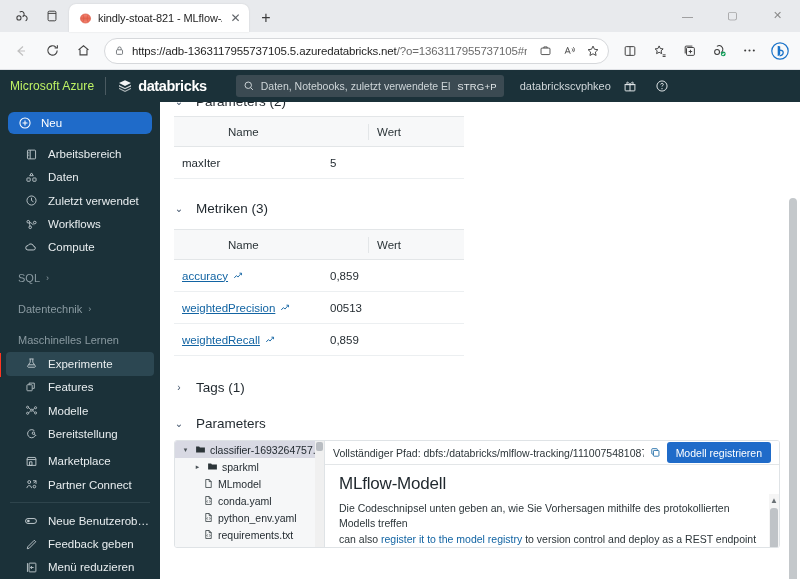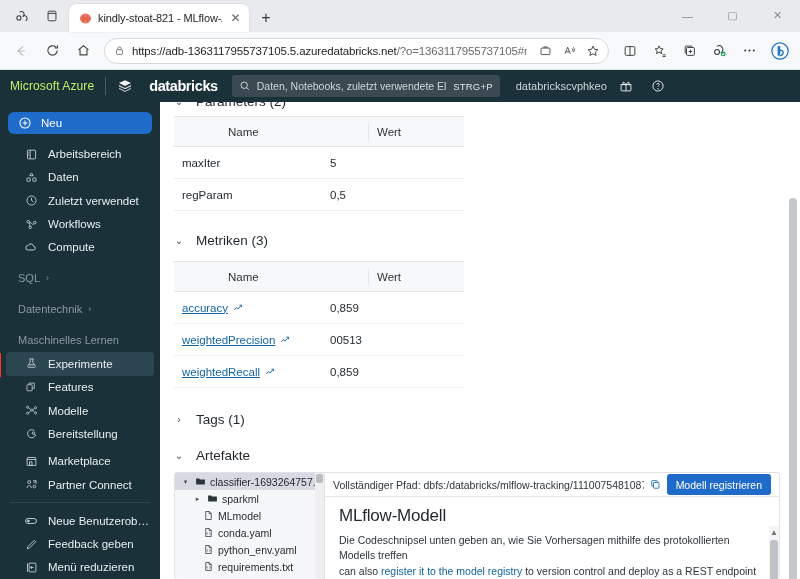--- a/index.html
+++ b/index.html
@@ -71,21 +71,21 @@
   .tb-r-ic { width: 29px; height: 28px; display:flex; align-items:center; justify-content:center;
      color: #3b3b3b; border-radius: 4px; position: relative; }
 
   
   .db-header {
     height: 32px; background: #1b3139; display: flex; align-items: center;
     padding: 0 10px; gap: 0; flex: 0 0 32px; color: #fff;
   }
   .az-brand { font-size: 12px; color: #bef264; letter-spacing: .1px; padding-right: 11px; font-weight: 400;}
   .hdr-sep { width: 1px; height: 18px; background: #4a5a61; }
-  .db-logo { display: flex; align-items: center; gap: 16px; padding: 0 14px 0 11px; }
+  .db-logo { display: flex; align-items: center; gap: 5px; padding: 0 29px 0 11px; }
   .db-logo-text { font-size: 14.5px; font-weight: 700; color: #ffffff; letter-spacing: -.4px; }
   .db-search {
     width: 268px; height: 22px; background: #3b4a52; border-radius: 3px;
     display: flex; align-items: center; padding: 0 7px; gap: 6px;
   }
   .db-search-ph { font-size: 10.5px; color: #cfd6d9; flex: 1 1 auto; white-space: nowrap; overflow: hidden; }
   .db-search-kbd { font-size: 9.5px; color: #e3e8ea; letter-spacing: .2px; }
   .db-user { font-size: 11px; color: #cfd6d9; padding-left: 16px; }
   .db-hdr-ic { width: 26px; height: 26px; display: flex; align-items: center; justify-content: center;
      color: #e4e9eb; margin-left: 6px; }
@@ -547,24 +547,20 @@
 
         <div class="tbl" style="margin-top:6px;">
           <div class="thead">
             <span class="th c1">Name</span>
             <span class="th c2">Wert</span>
           </div>
           <div class="trow">
             <span class="td c1">maxIter</span>
             <span class="td c2">5</span>
           </div>
-          <div class="trow">
-            <span class="td c1">regParam</span>
-            <span class="td c2">0,5</span>
-          </div>
         </div>
 
         <div class="section-head" style="margin-top:14px;">
           <span class="chev">⌄</span>
           <span class="title">Metriken (3)</span>
         </div>
 
         <div class="tbl" style="margin-top:6px;">
           <div class="thead">
             <span class="th c1">Name</span>
@@ -608,21 +604,21 @@
           </div>
         </div>
 
         <div class="section-head" style="margin-top:16px;">
           <span class="chev">›</span>
           <span class="title">Tags (1)</span>
         </div>
 
         <div class="section-head" style="margin-top:6px;">
           <span class="chev">⌄</span>
-          <span class="title">Artefakte</span>
+          <span class="title">Parameters</span>
         </div>
 
         <div class="artifacts">
 
           <div class="art-tree">
             <div class="tree-row sel">
               <span class="tw">▾</span>
               <span class="ficon">
                 <svg width="11" height="11" viewBox="0 0 16 16" fill="#2c3539">
                     <path d="M1.6 3.6h4.4l1.2 1.4h7.2v7.4H1.6z"></path>

